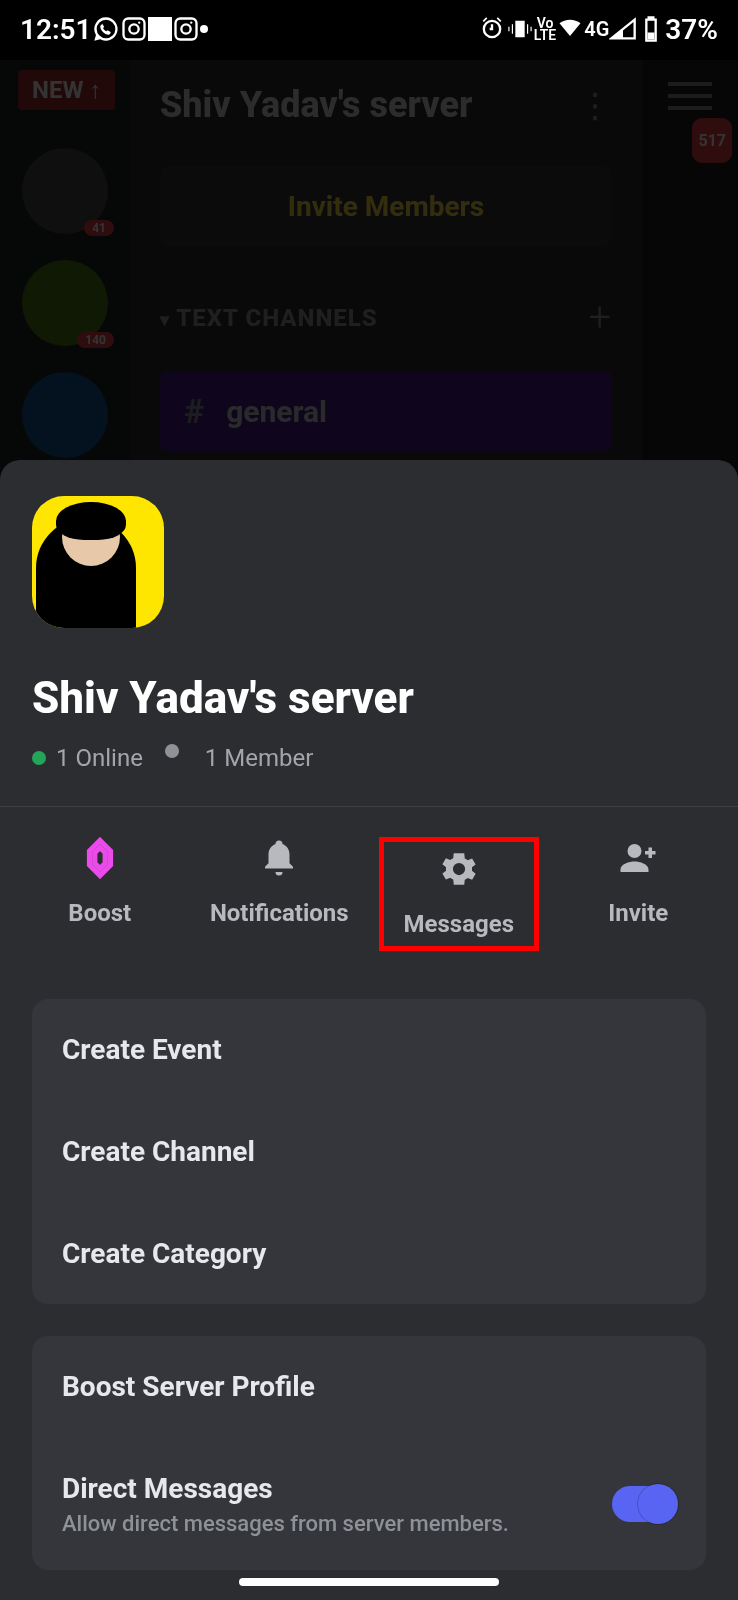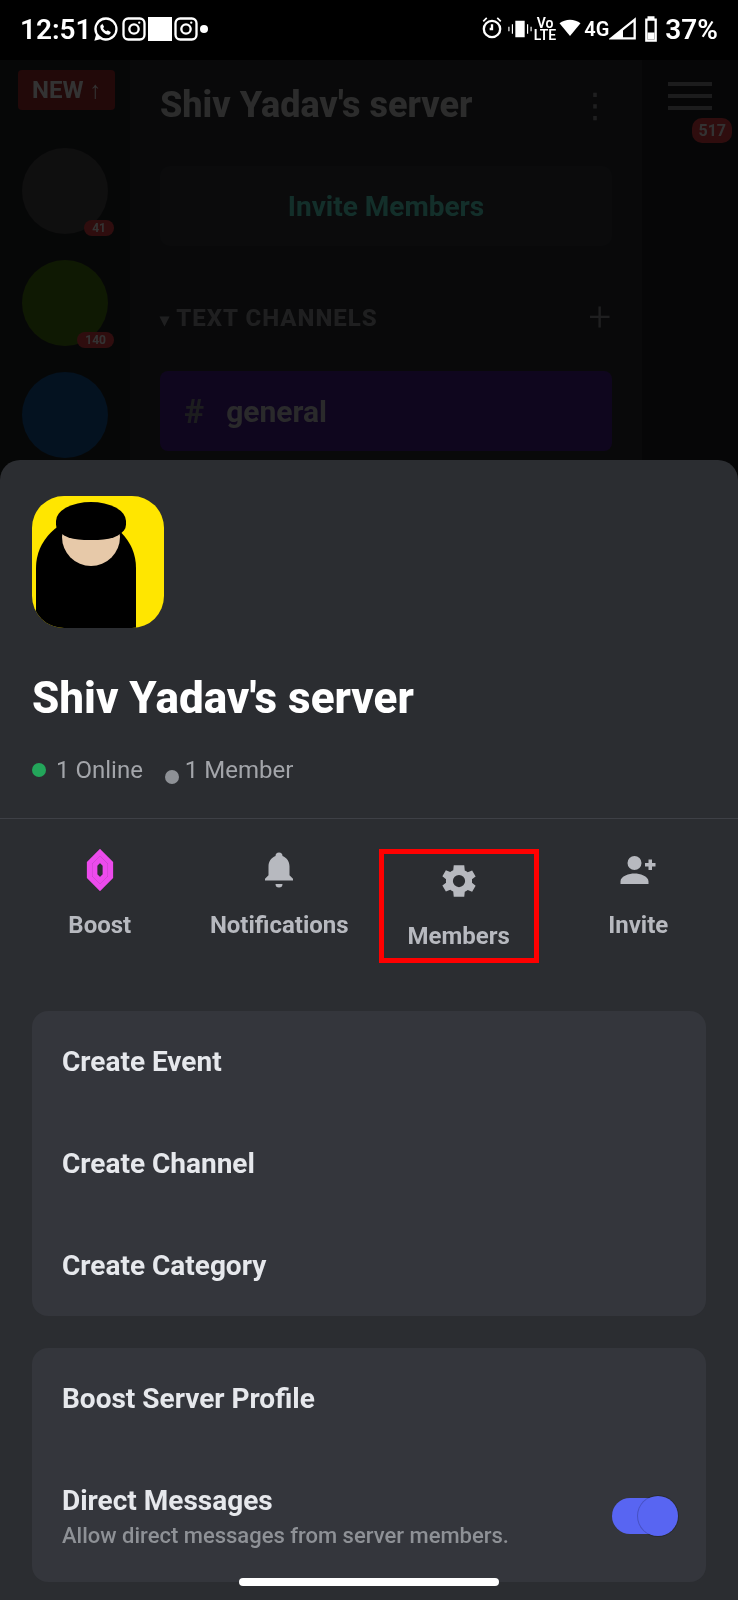--- a/index.html
+++ b/index.html
@@ -15,36 +15,36 @@
   .lte  { font-size:14px; line-height:12px; text-align:center; }
 
   
   .bg { position:absolute; top:60px; left:0; right:0; bottom:0; background:#202225; display:flex; }
   .serverlist { width:130px; background:#202225; display:flex; flex-direction:column; align-items:center; gap:26px; padding-top:22px; position:relative; }
   .newbadge { position:absolute; top:10px; left:18px; background:#a82b2b; color:#fff; font-size:24px; font-weight:700; padding:6px 14px; border-radius:4px; display:flex; align-items:center; gap:6px; }
   .servericon { width:86px; height:86px; border-radius:50%; position:relative; }
   .servericon .badge { position:absolute; bottom:-2px; right:-6px; background:#ed4245; color:#fff; font-size:12px; font-weight:700; border-radius:14px; padding:1px 8px; }
   .channels { flex:1; background:#2b2d31; padding:24px 30px; }
   .channels h1 { font-size:36px; font-weight:800; color:#dadada; }
-  .invitebtn { margin-top:40px; background:#35373d; width:100%; height:80px; border-radius:10px; display:flex; align-items:center; justify-content:center; font-size:28px; font-weight:700; color:#5eead4; }
+  .invitebtn { margin-top:40px; background:#35373d; width:100%; height:80px; border-radius:10px; display:flex; align-items:center; justify-content:center; font-size:28px; font-weight:700; color:#fde047; }
   .sectionhdr { margin-top:48px; display:flex; align-items:center; justify-content:space-between; color:#9b9da2; font-size:24px; font-weight:800; letter-spacing:1px; }
   .channel { margin-top:30px; background:#4c1d95; border-radius:8px; height:80px; display:flex; align-items:center; gap:22px; padding:0 24px; font-size:30px; font-weight:700; color:#d0d2d6; }
   .rightbar { width:96px; background:#1e1f22; display:flex; justify-content:center; padding-top:34px; position:relative; }
   .rightbar .burger { width:44px; height:4px; background:#8a8c90; box-shadow:0 -12px 0 #8a8c90,0 12px 0 #8a8c90; }
-  .rightbar .rb { position:absolute; top:58px; right:6px; background:#ed4245; color:#fff; font-size:16px; font-weight:700; border-radius:10px; padding:3px 6px; }
+  .rightbar .rb { position:absolute; top:58px; right:6px; background:#ed4245; color:#fff; font-size:16px; font-weight:700; border-radius:10px; padding:13px 6px; }
 
   
   .sheet { position:absolute; left:0; right:0; bottom:0; top:460px; background:#2b2d31; border-top-left-radius:20px; border-top-right-radius:20px; display:flex; flex-direction:column; }
   .sheet-header { padding:36px 32px 26px; }
   .avatar { width:132px; height:132px; background:#ffe600; border-radius:32px; position:relative; overflow:hidden; }
   .avatar .silhouette { position:absolute; bottom:0; left:4px; width:100px; height:110px; background:#000; border-radius:56px 56px 0 0; }
   .avatar .head { position:absolute; top:12px; left:30px; width:58px; height:58px; background:#e7c9a9; border-radius:50%; }
   .avatar .hair { position:absolute; top:6px; left:24px; width:70px; height:38px; background:#000; border-radius:50% 50% 40% 40%; }
   .servername { margin-top:44px; font-size:44px; font-weight:800; }
-  .stats { margin-top:32px; display:flex; align-items:center; gap:22px; font-size:24px; color:#a3a5aa; }
+  .stats { margin-top:20px; display:flex; align-items:center; gap:22px; font-size:24px; color:#a3a5aa; }
   .statdot { width:14px; height:14px; border-radius:50%; }
   .online .statdot { background:#23a55a; }
   .members .statdot { background:#8e9196; }
 
   .divider { height:1px; background:#3e4046; margin-top:8px; }
 
   .actions { display:flex; justify-content:space-around; padding:30px 10px 34px; }
   .action { width:160px; display:flex; flex-direction:column; align-items:center; gap:20px; color:#b7b9bf; font-size:24px; font-weight:700; }
   .action svg { width:42px; height:42px; fill:#b7b9bf; }
   .action.boost svg { fill:none; stroke:#ec4bec; stroke-width:3; }
@@ -147,21 +147,21 @@
       <div class="silhouette"></div>
         <div class="head"></div>
         <div class="hair"></div>
     </div>
     <div class="servername">Shiv Yadav's server</div>
     <div class="stats">
       <div class="online" style="display:flex;align-items:center;gap:10px">
           <div class="statdot"></div>
           <span>1 Online</span>
         </div>
-      <div class="members" style="display:flex;align-items:flex-end;gap:6px">
+      <div class="members" style="display:flex;align-items:flex-start;gap:26px">
           <div class="statdot"></div>
           <span>1 Member</span>
         </div>
     </div>
   </div>
 
   <div class="divider"></div>
 
   <div class="actions">
     <div class="action boost">
@@ -174,21 +174,21 @@
     <div class="action">
       <svg viewBox="0 0 24 24">
           <path d="M12 2a2 2 0 0 1 2 2c2.5.9 4 3.3 4 6v5l2 2v1H4v-1l2-2v-5c0-2.7 1.5-5.1 4-6a2 2 0 0 1 2-2zm0 20a2 2 0 0 0 2-2h-4a2 2 0 0 0 2 2z"></path>
         </svg>
       <span>Notifications</span>
     </div>
     <div class="action highlight">
       <svg viewBox="0 0 24 24">
           <path d="M19.4 13a7.8 7.8 0 0 0 0-2l2.1-1.6-2-3.4-2.5 1a7.6 7.6 0 0 0-1.7-1L15 3h-6l-.3 2.9a7.6 7.6 0 0 0-1.7 1l-2.5-1-2 3.4L4.6 11a7.8 7.8 0 0 0 0 2l-2.1 1.6 2 3.4 2.5-1c.5.4 1.1.8 1.7 1L9 21h6l.3-2.9c.6-.3 1.2-.6 1.7-1l2.5 1 2-3.4zM12 15.5A3.5 3.5 0 1 1 12 8.5a3.5 3.5 0 0 1 0 7z"></path>
         </svg>
-      <span>Members</span>
+      <span>Messages</span>
     </div>
     <div class="action">
       <svg viewBox="0 0 24 24">
           <path d="M10 12a4 4 0 1 0 0-8 4 4 0 0 0 0 8zm0 2c-3 0-8 1.5-8 4.5V20h16v-1.5C18 15.5 13 14 10 14zM20 8V6h-2v2h-2v2h2v2h2v-2h2V8z"></path>
         </svg>
       <span>Invite</span>
     </div>
   </div>
 
   <div class="cardgroup">

